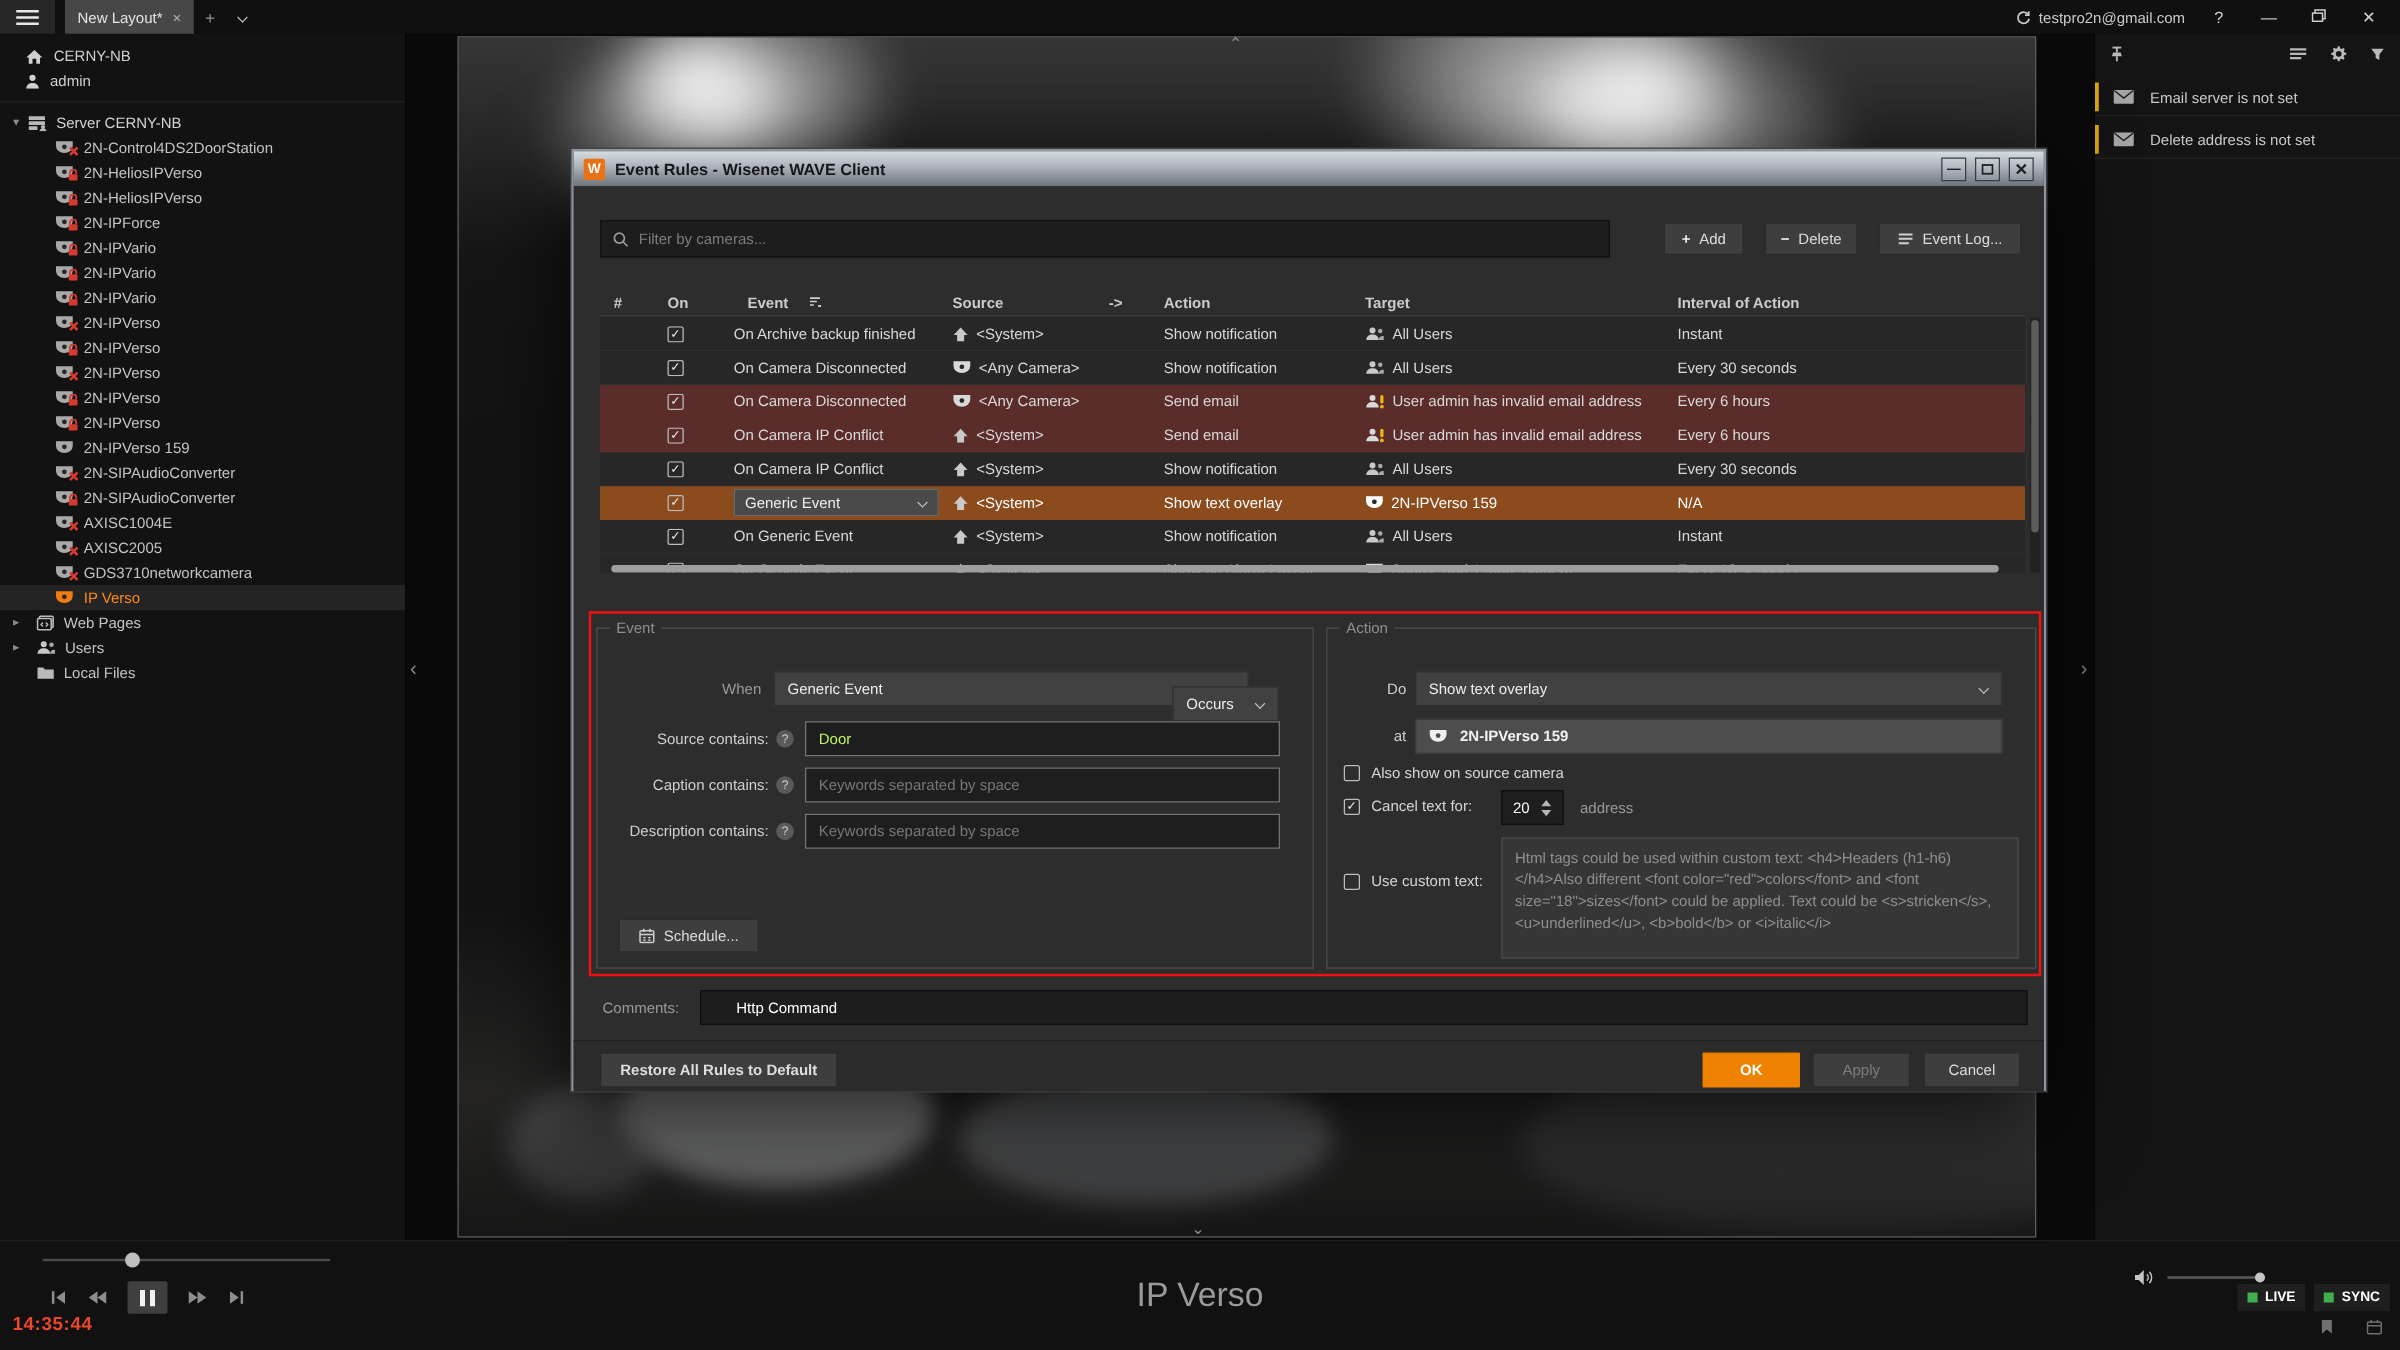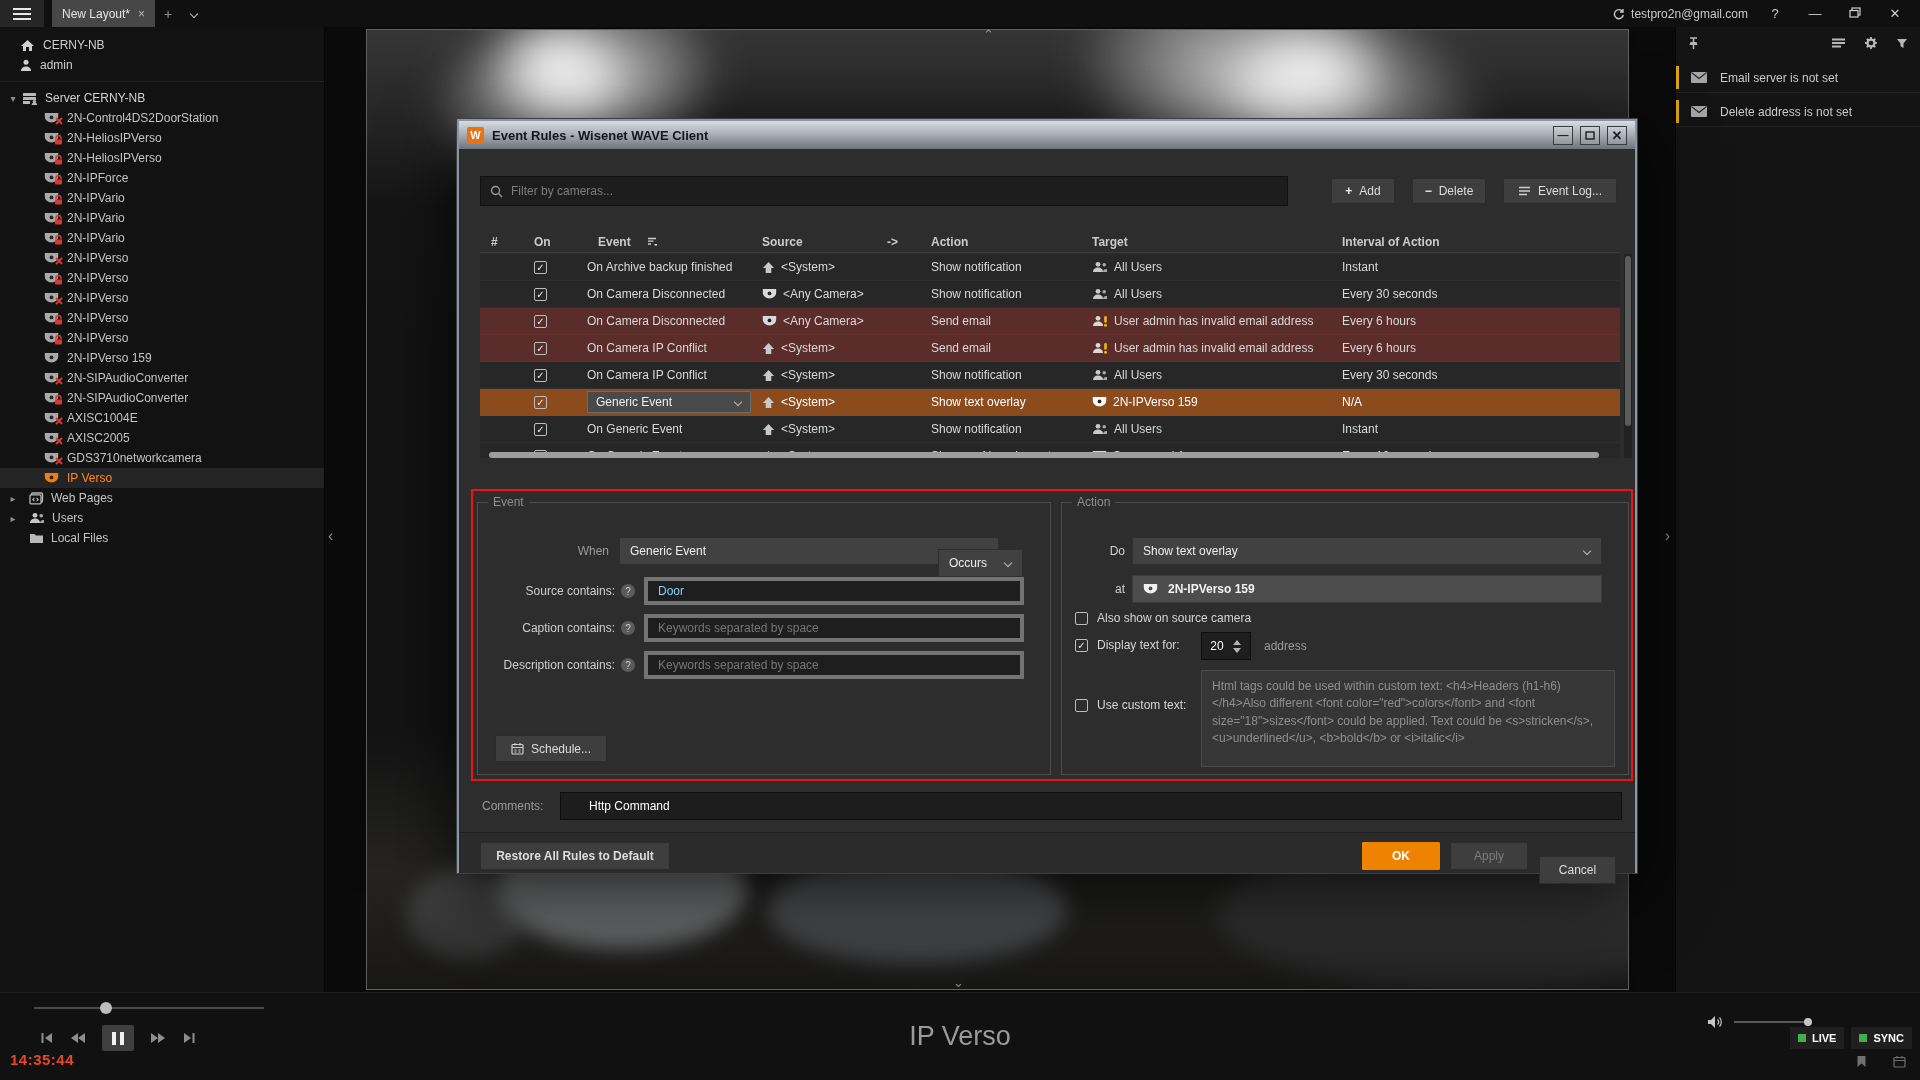--- a/index.html
+++ b/index.html
@@ -94,21 +94,21 @@
 
   .redbox { position:absolute; left:12px; top:340px; width:1162px; height:292px; border:2px solid #ee1313; pointer-events:none; }
   fieldset.grp { position:absolute; border:1px solid #4d4d4d; color:#9a9a9a; padding:0; }
   fieldset.grp legend { margin-left:10px; padding:0 5px; color:#8f8f8f; }
   #grp-event  { left:18px;  top:346px; width:574px; height:280px; }
   #grp-action { left:602px; top:346px; width:568px; height:280px; }
 
   .flabel { position:absolute; color:#9a9a9a; text-align:right; }
   .fvalue-combo { position:absolute; height:28px; background:#414141; border:1px solid #2e2e2e; display:flex; align-items:center; padding:0 10px; color:#ededed; cursor:pointer; }
   .fvalue-combo .chev { margin-left:auto; }
-  .tinput { position:absolute; height:28px; background:#1e1e1e; border:4px solid #737373; color:#7dd3fc; padding:0 10px; font:inherit; outline:0; }
+  .tinput { position:absolute; height:28px; background:#1e1e1e; border:1px solid #737373; color:#bef264; padding:0 10px; font:inherit; outline:0; }
   .tinput::placeholder { color:#777; }
   .qmark { width:14px; height:14px; border-radius:50%; background:#5a5a5a; color:#cfcfcf; font-size:10px; display:inline-flex; align-items:center; justify-content:center; margin-left:6px; }
   .lblrow { position:absolute; display:flex; align-items:center; justify-content:flex-end; }
   .chkrow { position:absolute; display:flex; align-items:center; gap:9px; color:#d6d6d6; }
   .spin { position:absolute; width:50px; height:28px; background:#1e1e1e; border:1px solid #0e0e0e; display:flex; align-items:center; }
   .spin input { width:30px; background:transparent; border:0; outline:0; color:#fff; font:inherit; text-align:center; }
   .spin .ud { display:flex; flex-direction:column; gap:3px; margin-left:1px; cursor:pointer; }
   .spin .ud b { width:0; height:0; border-left:4px solid transparent; border-right:4px solid transparent; }
   .spin .ud b.up { border-bottom:5px solid #b5b5b5; }
   .spin .ud b.dn { border-top:5px solid #b5b5b5; }
@@ -116,21 +116,21 @@
   textarea.hint::placeholder { color:#8f8f8f; }
   .chip { position:absolute; height:28px; background:#4d4d4d; border:1px solid #3a3a3a; display:flex; align-items:center; gap:9px; padding:0 10px; color:#f2f2f2; cursor:pointer; }
 
   .comments { position:absolute; left:23px; top:643px; width:1140px; height:28px; display:flex; align-items:center; }
   .comments label { color:#9a9a9a; width:78px; }
   .comments input { flex:1; height:28px; background:#1d1d1d; border:1px solid #0e0e0e; color:#fff; padding:0 28px; font:inherit; outline:0; }
   .dlg-footer { position:absolute; left:0; top:683px; width:100%; height:41px; border-top:1px solid #202020; background:#2b2b2b; }
   #btn-restore { position:absolute; left:21px; top:9px; width:190px; height:28px; font-weight:bold; }
   #btn-ok { position:absolute; left:903px; top:9px; width:78px; height:28px; background:#ef8201; border-color:#ef8201; color:#fff; font-weight:bold; }
   #btn-apply { position:absolute; left:991px; top:9px; width:78px; height:28px; color:#7d7d7d; }
-  #btn-cancel { position:absolute; left:1080px; top:23px; width:77px; height:28px; }
+  #btn-cancel { position:absolute; left:1080px; top:9px; width:77px; height:28px; }
 
   
   #player { position:absolute; left:0; top:992px; width:1920px; height:88px; background:#111; z-index:25; border-top:1px solid #1f1f1f; }
   .speed { position:absolute; left:34px; top:14px; width:230px; height:2px; background:#4a4a4a; }
   .speed .knob { position:absolute; left:66px; top:-5px; width:12px; height:12px; border-radius:50%; background:#bdbdbd; }
   .transport { position:absolute; left:40px; top:32px; display:flex; align-items:center; gap:16px; color:#8d8d8d; }
   .pausebox { width:32px; height:26px; background:#3f3f3f; border-radius:2px; display:flex; align-items:center; justify-content:center; gap:4px; cursor:pointer; }
   .pausebox i { width:4px; height:13px; background:#f2f2f2; display:block; }
   .ptime { position:absolute; left:10px; top:58px; color:#e8472e; font-size:15px; font-weight:bold; letter-spacing:.5px; }
   .ptitle { position:absolute; left:0; right:0; top:28px; text-align:center; color:#9a9a9a; font-size:27px; }
@@ -911,21 +911,21 @@
               <circle cx="7.5" cy="5.4" r="1.9" fill="#4d4d4d"></circle>
             </svg></span>
         <span style="font-weight:bold">2N-IPVerso 159</span>
       </div>
       <div class="chkrow" style="left:616px;top:462px">
         <span class="cb"></span>
         <span>Also show on source camera</span>
       </div>
       <div class="chkrow" style="left:616px;top:489px">
         <span class="cb">✓</span>
-        <span>Display text for:</span>
+        <span>Cancel text for:</span>
       </div>
       <div class="spin" style="left:742px;top:483px">
         <input value="20" style="">
         <span class="ud">
             <b class="up"></b>
             <b class="dn"></b>
           </span>
       </div>
       <span class="flabel" style="left:805px;top:490px">address</span>
       <div class="chkrow" style="left:616px;top:549px">

